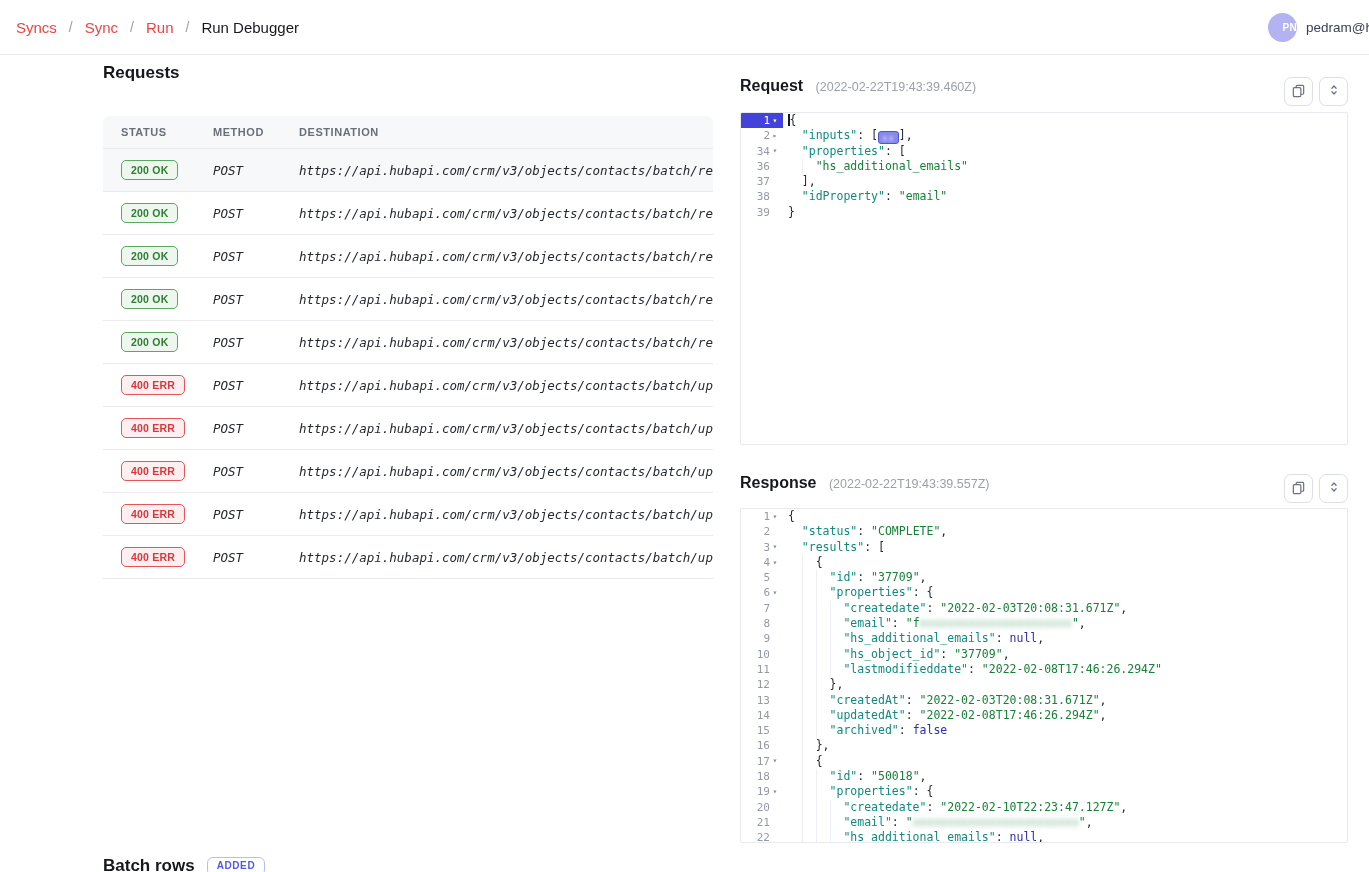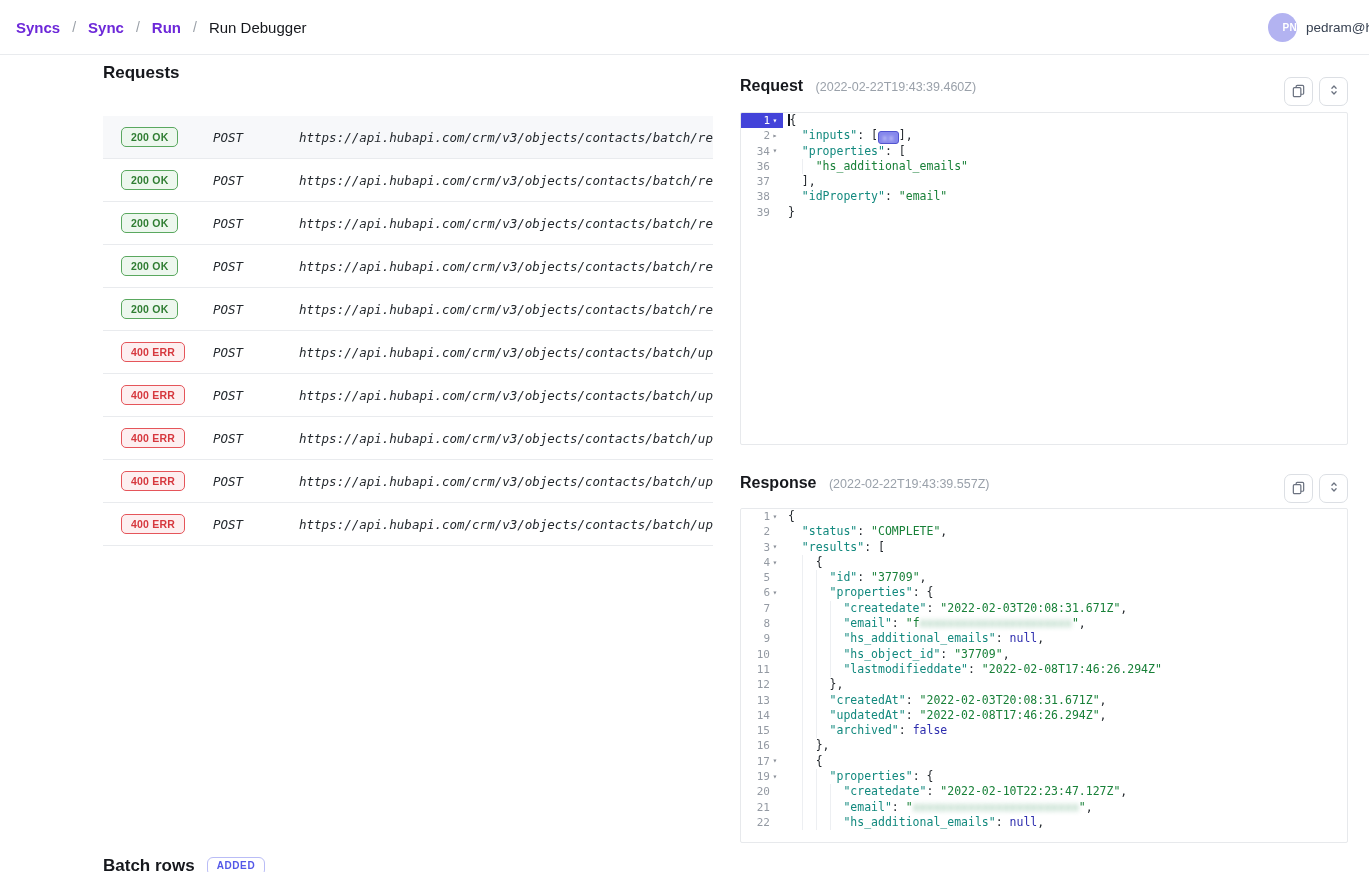--- a/index.html
+++ b/index.html
@@ -8,21 +8,21 @@
     position:relative; width:1369px; height:872px; overflow:hidden;
     font-family:"Liberation Sans", sans-serif; background:#fff; color:#16181d;
   }
   
   .topbar {
     position:absolute; left:0; top:0; width:1369px; height:55px;
     background:#fff; border-bottom:1px solid #e9ebee;
     display:flex; align-items:center; padding:0 16px;
   }
   .breadcrumb { display:flex; align-items:center; gap:12px; font-size:15px; }
-  .bc-item { color:#6d28d9; text-decoration:none; cursor:pointer;font-weight:bold; }
+  .bc-item { color:#ef4444; text-decoration:none; cursor:pointer; }
   .bc-item.active { color:#16181d; font-weight:500; cursor:default; }
   .bc-sep { color:#9aa0a8; font-size:14px; }
   .user { position:absolute; left:1268px; top:13px; display:flex; align-items:center; gap:9px; white-space:nowrap; cursor:pointer; }
   .avatar {
     width:29px; height:29px; border-radius:50%; background:#b3b3f1;
     display:flex; align-items:center; justify-content:flex-end;
     color:#ffffff; font-size:10px; font-weight:700; letter-spacing:.03em;
   }
   .user-email { font-size:13.5px; color:#374151; }
   
@@ -113,20 +113,25 @@
       <div class="avatar">
         <span>PN</span>
       </div>
       <span class="user-email">pedram@hig</span>
     </div>
   </header>
 
   <h2 class="requests-title">Requests</h2>
 
   <div class="req-table">
+    <div class="thead">
+      <div class="th">STATUS</div>
+      <div class="th">METHOD</div>
+      <div class="th">DESTINATION</div>
+    </div>
     <div id="req-tbody">
         <div class="trow selected">
           <div class="cell"><span class="badge success">200 OK</span></div>
           <div class="cell mono">POST</div>
           <div class="cell mono dest-cell">https://api.hubapi.com/crm/v3/objects/contacts/batch/re</div>
         </div>
         <div class="trow">
           <div class="cell"><span class="badge success">200 OK</span></div>
           <div class="cell mono">POST</div>
           <div class="cell mono dest-cell">https://api.hubapi.com/crm/v3/objects/contacts/batch/re</div>
@@ -385,20 +390,27 @@
       </div>
       <div class="code-line">
         <div class="gutter">
           <span class="lnum">17</span>
           <span class="fold">▾</span>
         </div>
         <div class="code-text"><span class="ind"></span><span class="ind g"></span><span class="tk-punc">{</span></div>
       </div>
       <div class="code-line">
         <div class="gutter">
+          <span class="lnum">18</span>
+          <span class="fold"></span>
+        </div>
+        <div class="code-text"><span class="ind"></span><span class="ind g"></span><span class="ind g"></span><span class="tk-key">"id"</span><span class="tk-punc">: </span><span class="tk-str">"50018"</span><span class="tk-punc">,</span></div>
+      </div>
+      <div class="code-line">
+        <div class="gutter">
           <span class="lnum">19</span>
           <span class="fold">▾</span>
         </div>
         <div class="code-text"><span class="ind"></span><span class="ind g"></span><span class="ind g"></span><span class="tk-key">"properties"</span><span class="tk-punc">: {</span></div>
       </div>
       <div class="code-line">
         <div class="gutter">
           <span class="lnum">20</span>
           <span class="fold"></span>
         </div>

